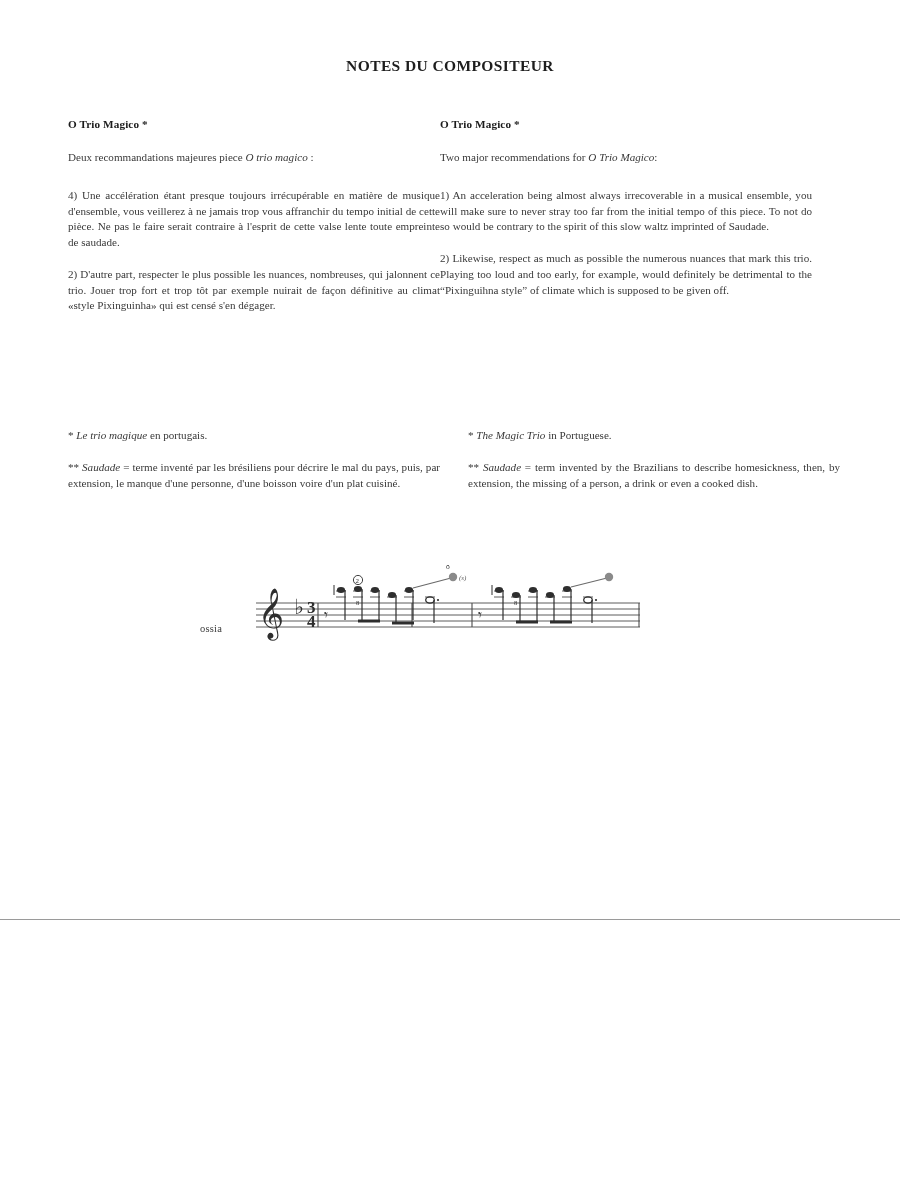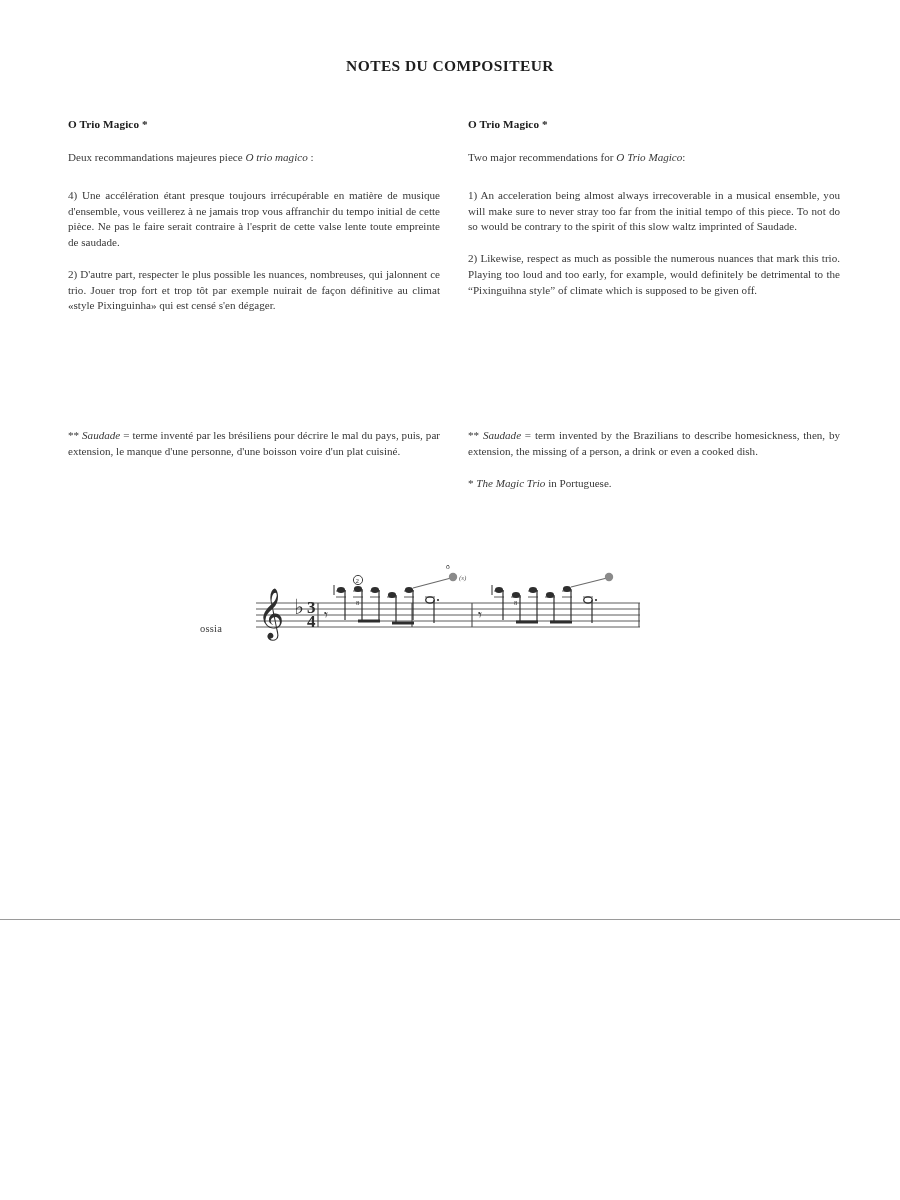--- a/index.html
+++ b/index.html
@@ -37,21 +37,21 @@
     color: #1e1e1e;
   }
 
   
   .columns {
     position: absolute;
     left: 68px;
     top: 118px;
     width: 772px;
     display: flex;
-    justify-content: space-between;
+    justify-content: flex-start;
   }
   .col {
     width: 372px;
   }
 
   .col-heading {
     font-weight: bold;
     font-size: 11.2px;
     color: #1c1c1c;
     margin: 0 0 20px 0;
@@ -138,28 +138,29 @@
 
       <p class="para">1) An acceleration being almost always irrecoverable in a musical ensemble, you will make sure to never stray too far from the initial tempo of this piece. To not do so would be contrary to the spirit of this slow waltz imprinted of Saudade.</p>
 
       <p class="para">2) Likewise, respect as much as possible the numerous nuances that mark this trio. Playing too loud and too early, for example, would definitely be detrimental to the “Pixinguihna style” of climate which is supposed to be given off.</p>
     </div>
   </div>
 
   <div class="footnotes">
 
     <div class="fn-col">
+      <p class="fn single"><span>* </span><i>Le trio magique</i><span> en portugais.</span></p>
 
       <p class="fn"><span>** </span><i>Saudade</i><span> = terme inventé par les brésiliens pour décrire le mal du pays, puis, par extension, le manque d'une personne, d'une boisson voire d'un plat cuisiné.</span></p>
     </div>
 
     <div class="fn-col">
+      <p class="fn single"><span>* </span><i>The Magic Trio</i><span> in Portuguese.</span></p>
+
       <p class="fn"><span>** </span><i>Saudade</i><span> = term invented by the Brazilians to describe homesickness, then, by extension, the missing of a person, a drink or even a cooked dish.</span></p>
-
-      <p class="fn single"><span>* </span><i>The Magic Trio</i><span> in Portuguese.</span></p>
     </div>
   </div>
 
   <div class="music-wrap">
 
     <div class="ossia-label">ossia</div>
 
     <svg class="staff-svg" width="400" height="100" viewBox="0 0 400 100">
 
       <g stroke="#4a4a4a" stroke-width="0.9">

